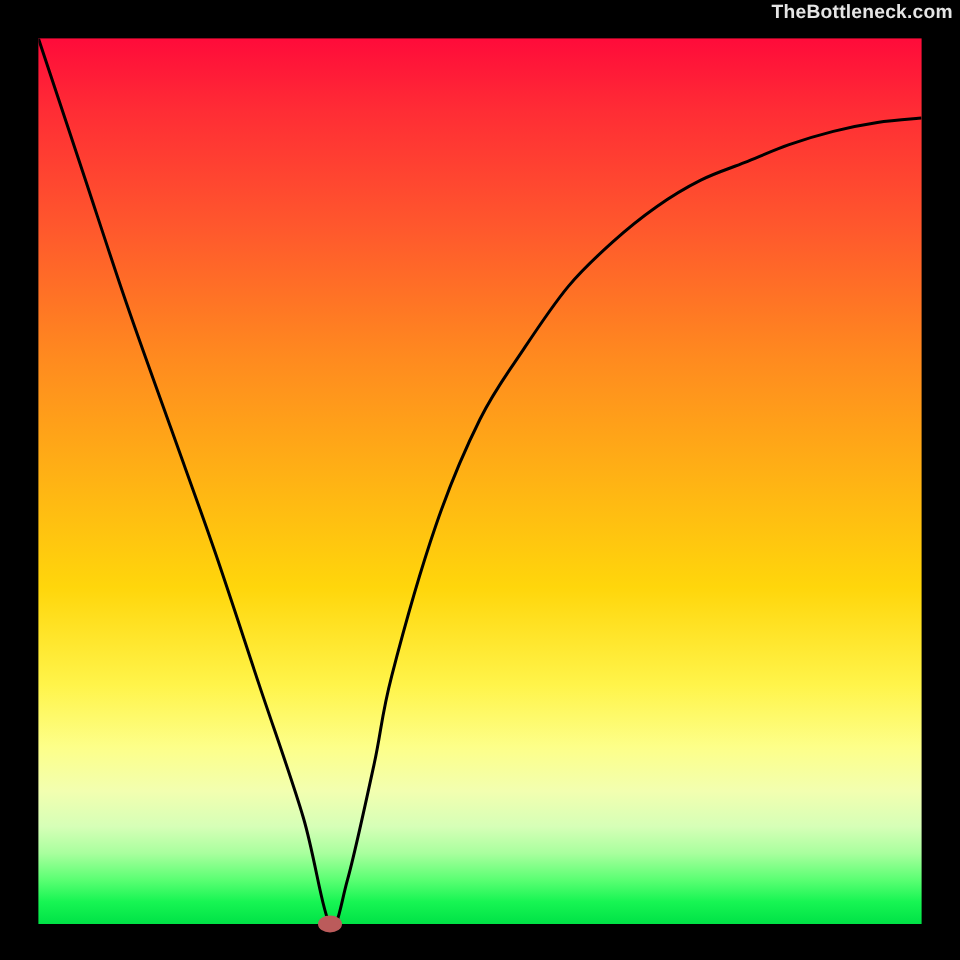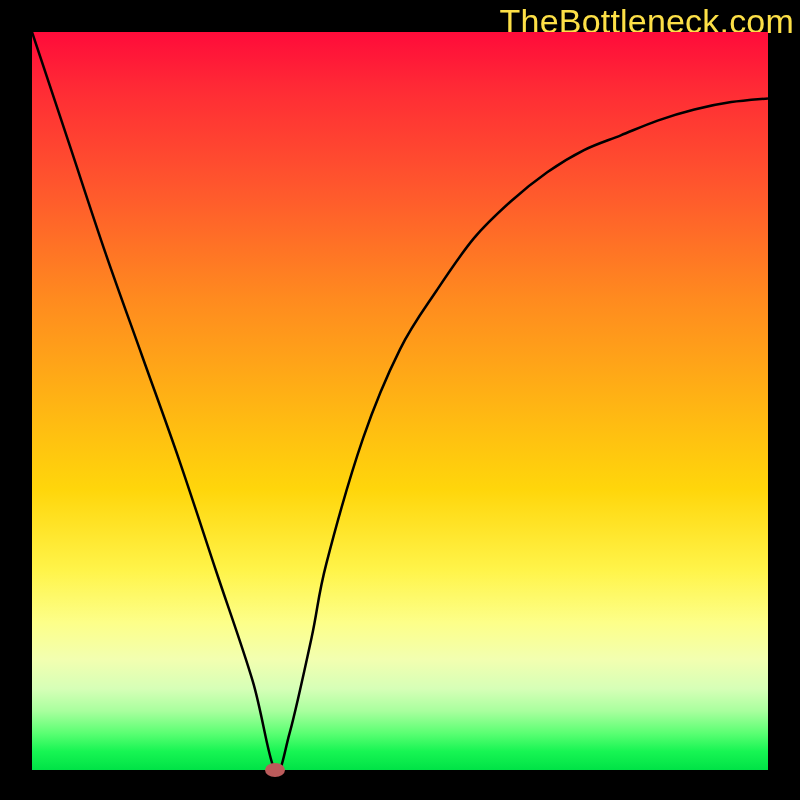--- a/index.html
+++ b/index.html
@@ -15,23 +15,23 @@
     position: relative;
     width: 800px;
     height: 800px;
     background: #000000;
     box-sizing: border-box;
   }
   .attribution {
     position: absolute;
     top: 2px;
     right: 6px;
-    color: #fde047;
-    font-size: 34px;
-    font-weight: 400;
+    color: #e5e5e5;
+    font-size: 16px;
+    font-weight: 700;
     letter-spacing: 0.2px;
   }
   .plot-area {
     position: absolute;
     top: 32px;
     left: 32px;
     width: 736px;
     height: 738px;
   }
   .gradient-bg {

